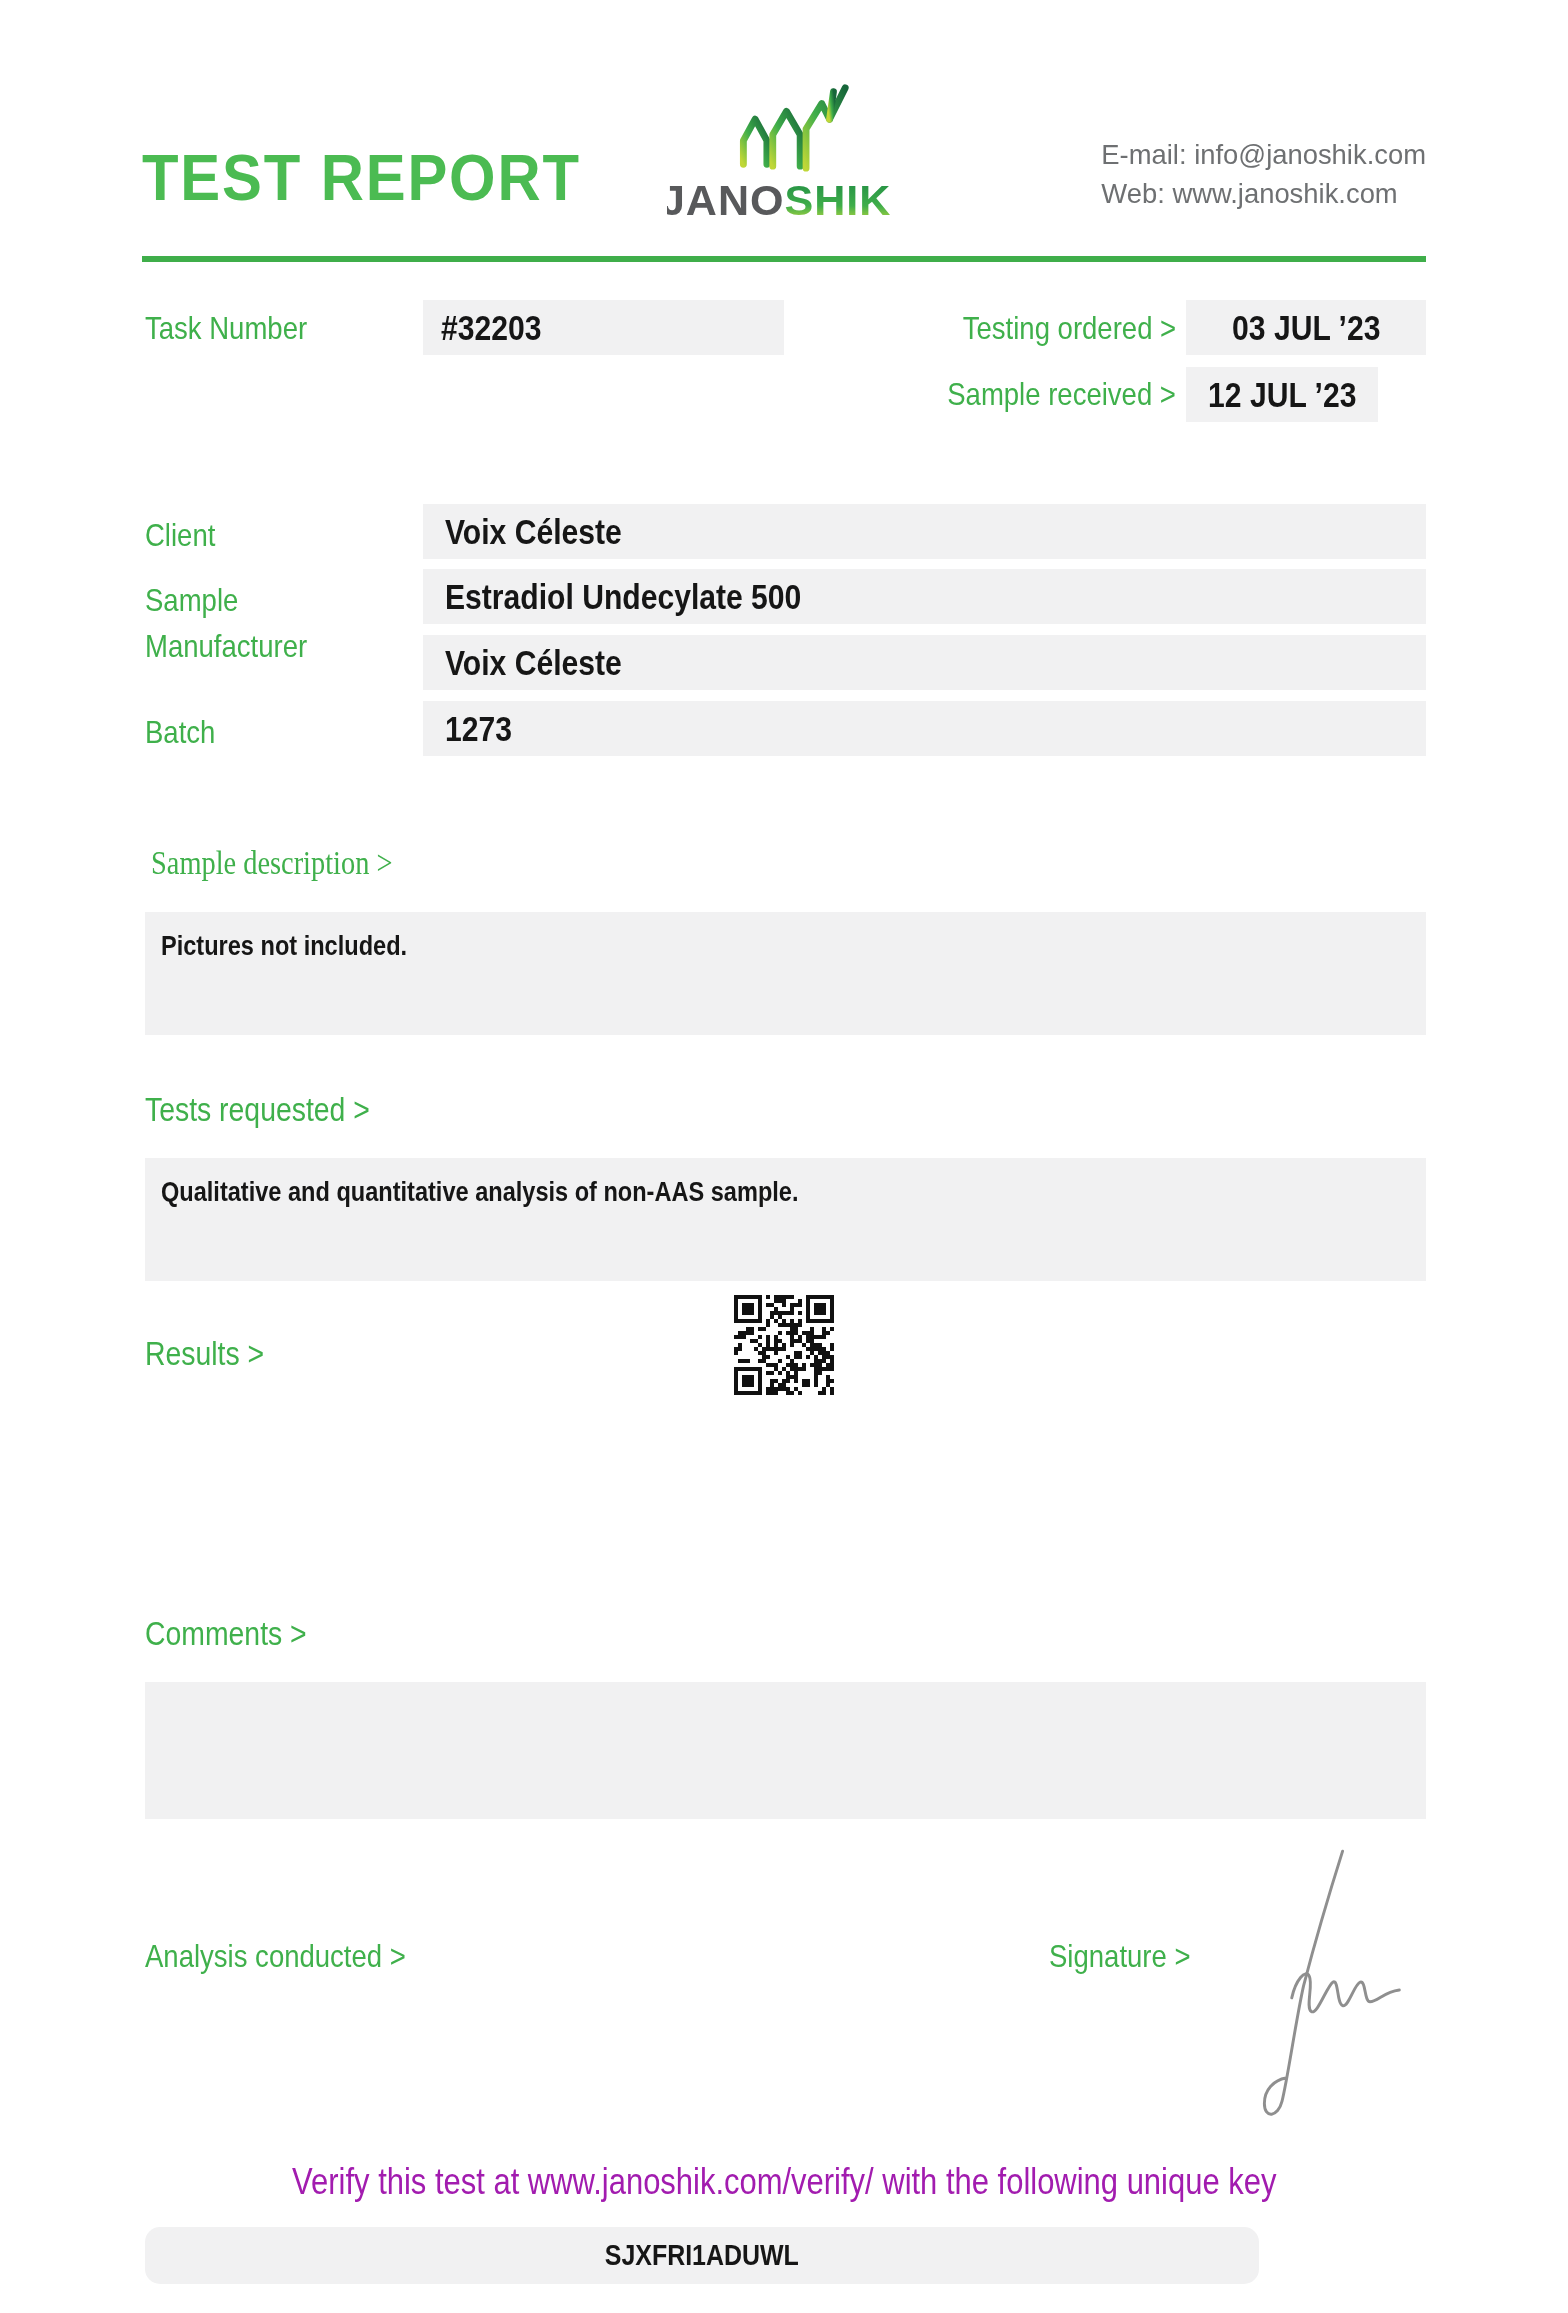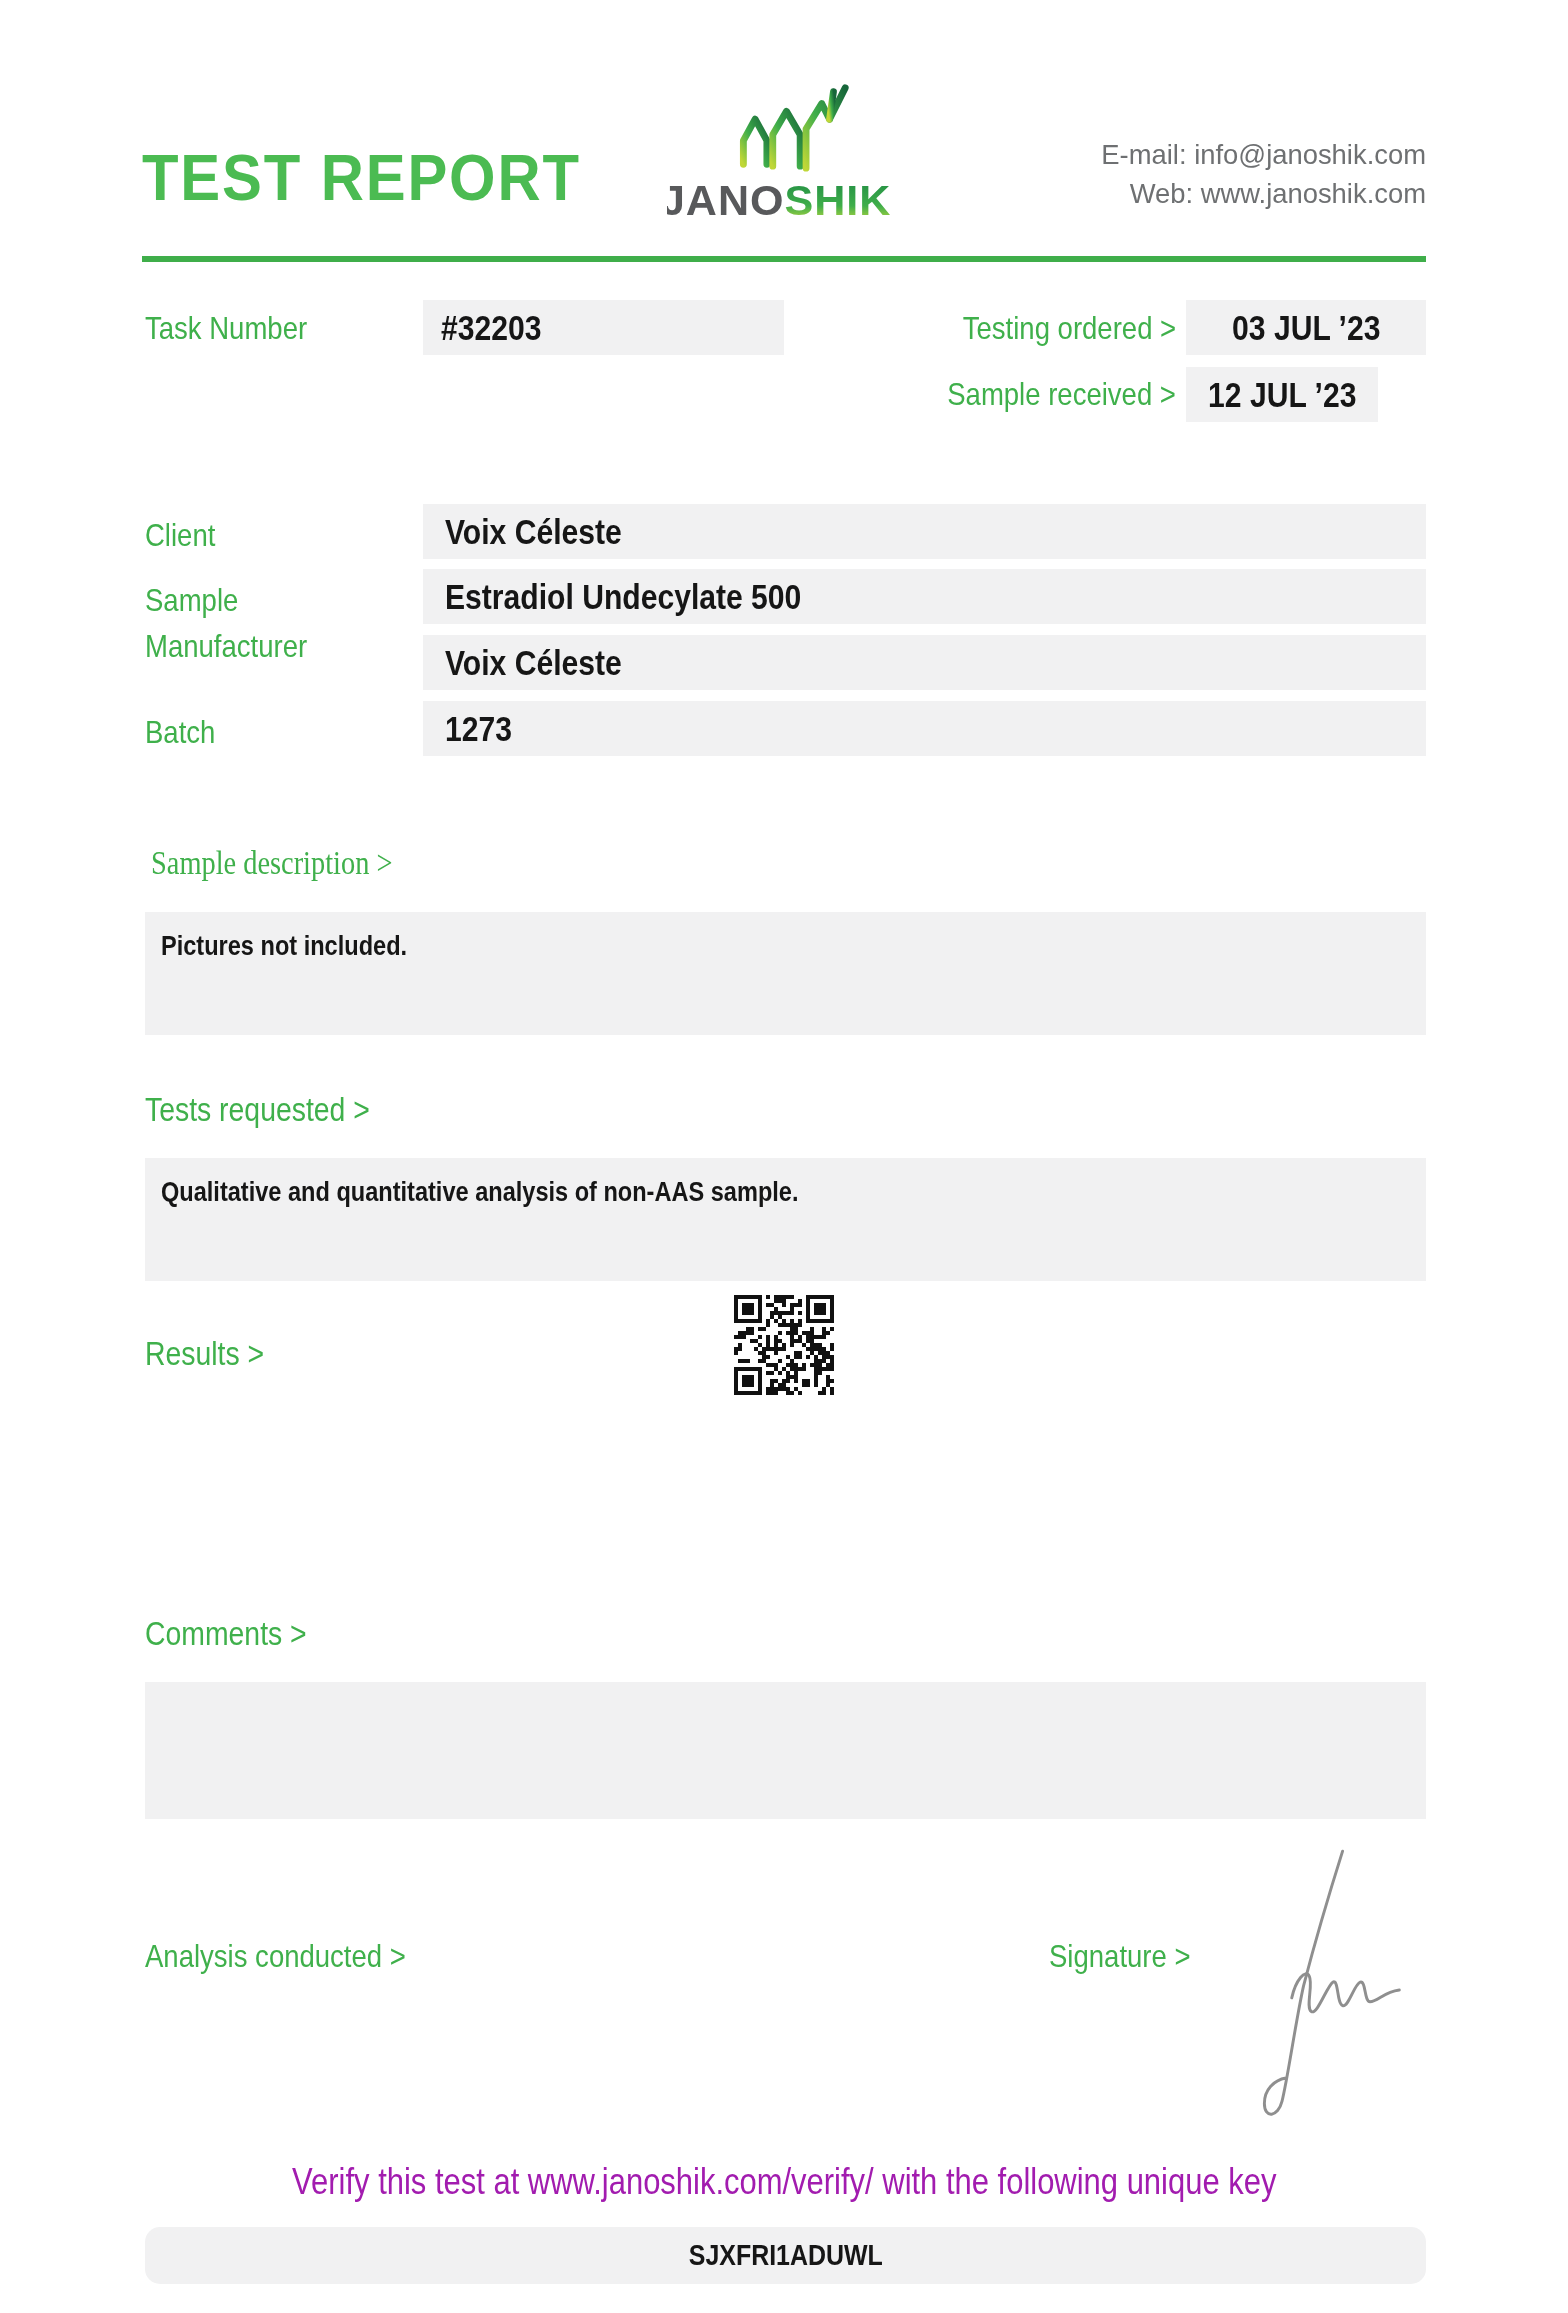--- a/index.html
+++ b/index.html
@@ -1,21 +1,21 @@
 <!DOCTYPE html>
 <html><head>
 <meta charset="utf-8">
 <style>
   html,body{margin:0;padding:0;background:#ffffff;}
   .page{position:relative;width:1568px;height:2313px;background:#fff;overflow:hidden;
         font-family:"Liberation Sans",sans-serif;color:#161616;}
   .abs{position:absolute;}
   .title{font-size:65px;font-weight:700;color:#4bbb52;letter-spacing:2px;
          transform:scaleX(0.92);transform-origin:left center;white-space:nowrap;}
-  .contact{font-size:27.4px;color:#6e7072;text-align:right;line-height:39px;white-space:nowrap;}
+  .contact{font-size:27.4px;color:#6e7072;line-height:39px;white-space:nowrap;}
   .rule{background:#3fae4a;height:5.9px;}
   .label{font-size:32px;color:#3fb04b;white-space:nowrap;}
   .cond{display:inline-block;transform:scaleX(0.86);transform-origin:left center;white-space:nowrap;}
   .condc{display:inline-block;transform:scaleX(0.86);transform-origin:center center;white-space:nowrap;}
   .valbox{background:#f1f1f2;display:flex;align-items:center;}
   .val{font-size:35px;font-weight:700;color:#161616;}
   .descbox{background:#f1f1f2;}
   .desctext{font-size:27.4px;font-weight:700;color:#161616;padding:17.6px 0 0 15.7px;}
   .heading{font-size:33px;color:#3fb04b;white-space:nowrap;}
   .rtable{border-collapse:collapse;width:1278px;table-layout:fixed;}
@@ -452,18 +452,18 @@
 
   <svg class="abs" style="left:1237px;top:1843px;" width="176" height="294" viewBox="0 0 180 300">
     <g fill="none" stroke="#8f8f8f" stroke-width="3" stroke-linecap="round">
       <path d="M108 8 C96 46 80 100 68 146 C60 182 52 240 46 264 C42 280 28 282 28 266 C28 252 38 242 50 240"></path>
       <path d="M56 158 C60 140 70 128 74 136 C78 144 70 168 76 172 C82 176 92 146 98 142 C104 138 102 164 108 166 C114 168 120 144 126 142 C132 140 130 162 136 162 C144 162 150 152 166 150"></path>
     </g>
   </svg>
 
   <div class="abs verify" style="left:145px;top:2161px;">
     <span class="condc">Verify this test at www.janoshik.com/verify/ with the following unique key</span></div>
-  <div class="abs keybox" style="left:145px;top:2227px;width:1281px;height:57px;border-radius:15px;">
+  <div class="abs keybox" style="left:145px;top:2227px;width:1114px;height:57px;border-radius:15px;">
     <span class="val condc" style="font-size:29px;">SJXFRI1ADUWL</span>
   </div>
 
 </div>
 
 
 </body></html>

